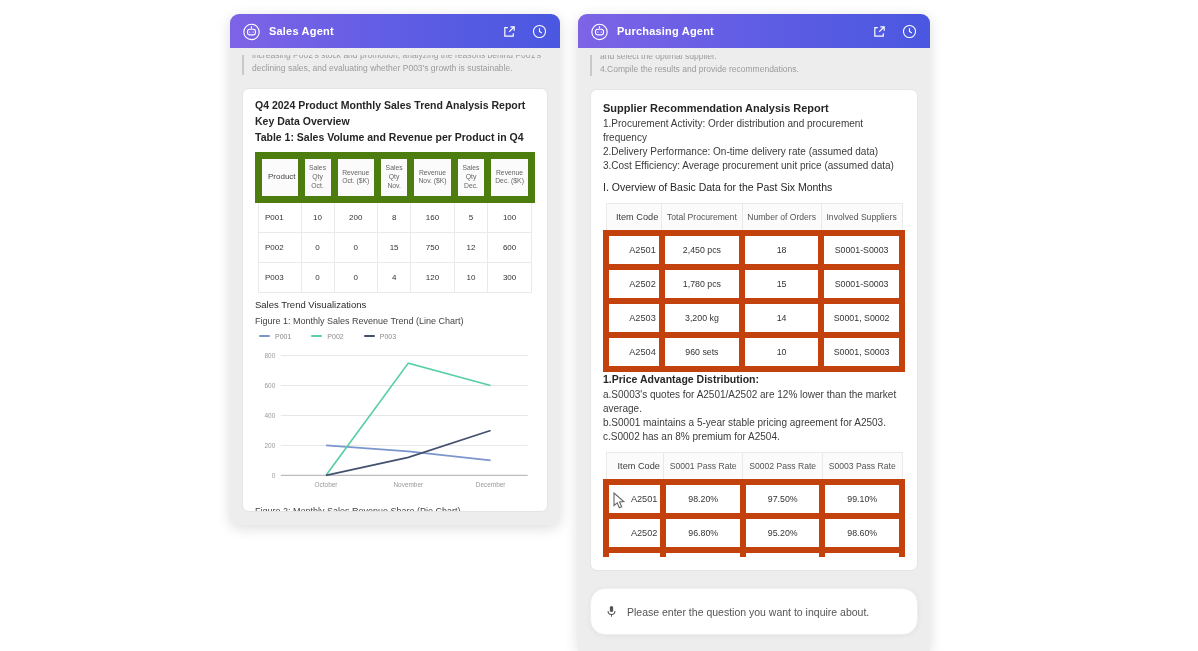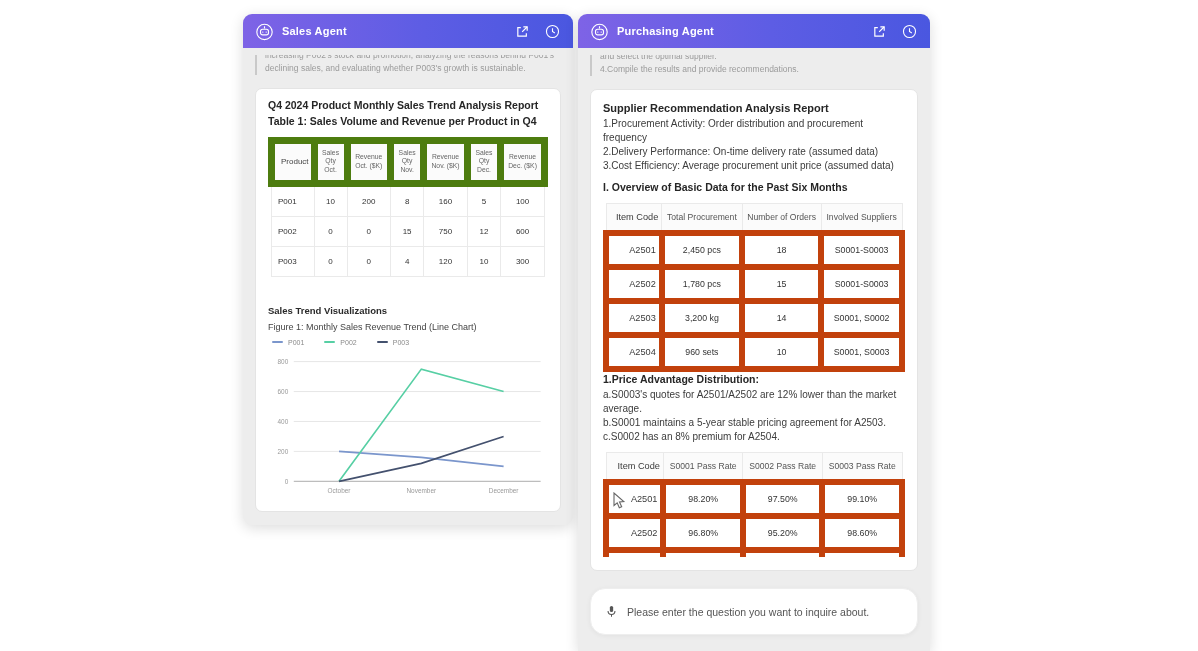--- a/index.html
+++ b/index.html
@@ -1,21 +1,21 @@
 <!DOCTYPE html>
 <html><head>
 <meta charset="utf-8">
 <style>
   * { margin:0; padding:0; box-sizing:border-box; }
   html,body { background:#fff; }
   body { font-family:"Liberation Sans", sans-serif; }
   .stage { position:relative; width:1198px; height:651px; background:#ffffff; overflow:hidden; }
 
   .panel { position:absolute; background:#ededed; border-radius:9px; box-shadow:0 3px 14px rgba(0,0,0,.14); overflow:hidden; }
-  .panel-sales { left:243px; top:14px; width:330px; height:511px; }
+  .panel-sales { left:230px; top:14px; width:330px; height:511px; }
   .panel-purchasing { left:578px; top:14px; width:352px; height:637px; border-bottom-left-radius:0; border-bottom-right-radius:0; }
 
   .panel-header { height:34px; display:flex; align-items:center; padding:0 12px;
     background:linear-gradient(90deg,#7e63e6 0%, #5d5de4 55%, #4a57e0 100%); }
   .panel-header .title { color:#fff; font-size:11px; font-weight:bold; margin-left:8px; letter-spacing:.2px; flex:1; }
   .hicon { width:17px; height:17px; display:inline-flex; align-items:center; justify-content:center; cursor:pointer; }
   .hicon + .hicon { margin-left:13px; }
   .ricon { width:19px; height:19px; display:inline-flex; }
 
   .panel-body { padding:7px 10px 0 10px; }
@@ -27,34 +27,34 @@
   .clip-sales .intro { margin-top:-6px; }
   .clip-purch .intro { margin-top:-5px; }
 
   .card { background:#fff; border:1px solid #e4e4e4; border-radius:7px; overflow:hidden; }
   .card-sales { margin:0 2px; height:424px; padding:9px 12px; }
   .card-purch { margin:0 2px; height:482px; padding:10px 12px; }
 
   .rpt-title { font-size:10.5px; font-weight:bold; color:#262626; line-height:1.5; }
   .rpt-title-lg { font-size:11px; font-weight:bold; color:#262626; line-height:1.5; }
   .body-line { font-size:10px; color:#3c3c3c; line-height:1.42; }
-  .sec-head { font-size:10.5px; font-weight:bold; color:#262626; line-height:1.5; margin-top:7px; }
+  .sec-head { font-size:10.5px; font-weight:normal; color:#262626; line-height:1.5; margin-top:7px; }
 
   table { width:100%; border-collapse:collapse; margin-top:7px; }
   .t1 th { font-size:6.8px; font-weight:normal; color:#666; background:#fbfbfb; border:7px solid #4d7c0f; padding:5px 2px; line-height:1.3; }
   .t1 td { font-size:8px; color:#333; border:1px solid #eaeaea; padding:10px 2px; text-align:center; }
   .t1 td:first-child { text-align:left; padding-left:6px; }
   .t1 th:first-child { font-size:8px; color:#444; text-align:left; padding-left:6px; }
 
   .t2 th { font-size:8.6px; font-weight:normal; color:#555; background:#fbfbfb; border:1px solid #eaeaea; padding:8px 3px; }
   .t2 td { font-size:8.8px; color:#333; border:6px solid #c2410c; padding:9px 3px; text-align:center;margin-top:24px; }
   .t2 td:first-child, .t2 th:first-child { text-align:right; padding-left:7px; font-size:9.2px; color:#3a3a3a; }
   .partial-row td { padding:2px; border-bottom:none; }
 
-  .viz-title { font-size:9.5px; font-weight:bold; color:#2a2a2a; margin-top:28px; }
+  .viz-title { font-size:9.5px; font-weight:normal; color:#2a2a2a; margin-top:6px; }
   .fig-cap { font-size:9px; color:#444; margin-top:6px; }
   .legend { display:flex; gap:20px; margin:7px 0 0 4px; align-items:center; }
   .legend-item { display:flex; align-items:center; gap:5px; }
   .legend-dash { width:11px; height:2px; border-radius:1px; display:inline-block; }
   .legend-label { font-size:7px; color:#8a8a8a; }
   .chart-wrap { margin-top:2px; }
   .chart-wrap svg { display:block; width:100%; height:158px; }
   .tick { font-size:7px; fill:#999; font-family:"Liberation Sans", sans-serif; }
 
   .input-card { margin:17px 2px 0 2px; background:#fff; border-radius:15px; border:1px solid #eee;
@@ -101,20 +101,21 @@
     <div class="panel-body">
       <div class="intro-clip clip-sales">
         <div class="intro">
           <div>increasing P002's stock and promotion, analyzing the reasons behind P001's</div>
           <div>declining sales, and evaluating whether P003's growth is sustainable.</div>
         </div>
       </div>
 
       <div class="card card-sales">
         <div class="rpt-title">Q4 2024 Product Monthly Sales Trend Analysis Report</div>
+        <div class="rpt-title">Key Data Overview</div>
         <div class="rpt-title">Table 1: Sales Volume and Revenue per Product in Q4</div>
 
         <table class="t1">
           <thead>
             <tr>
               <th>Product</th>
               <th>Sales Qty Oct.</th>
               <th>Revenue Oct. ($K)</th>
               <th>Sales Qty Nov.</th>
               <th>Revenue Nov. ($K)</th>

